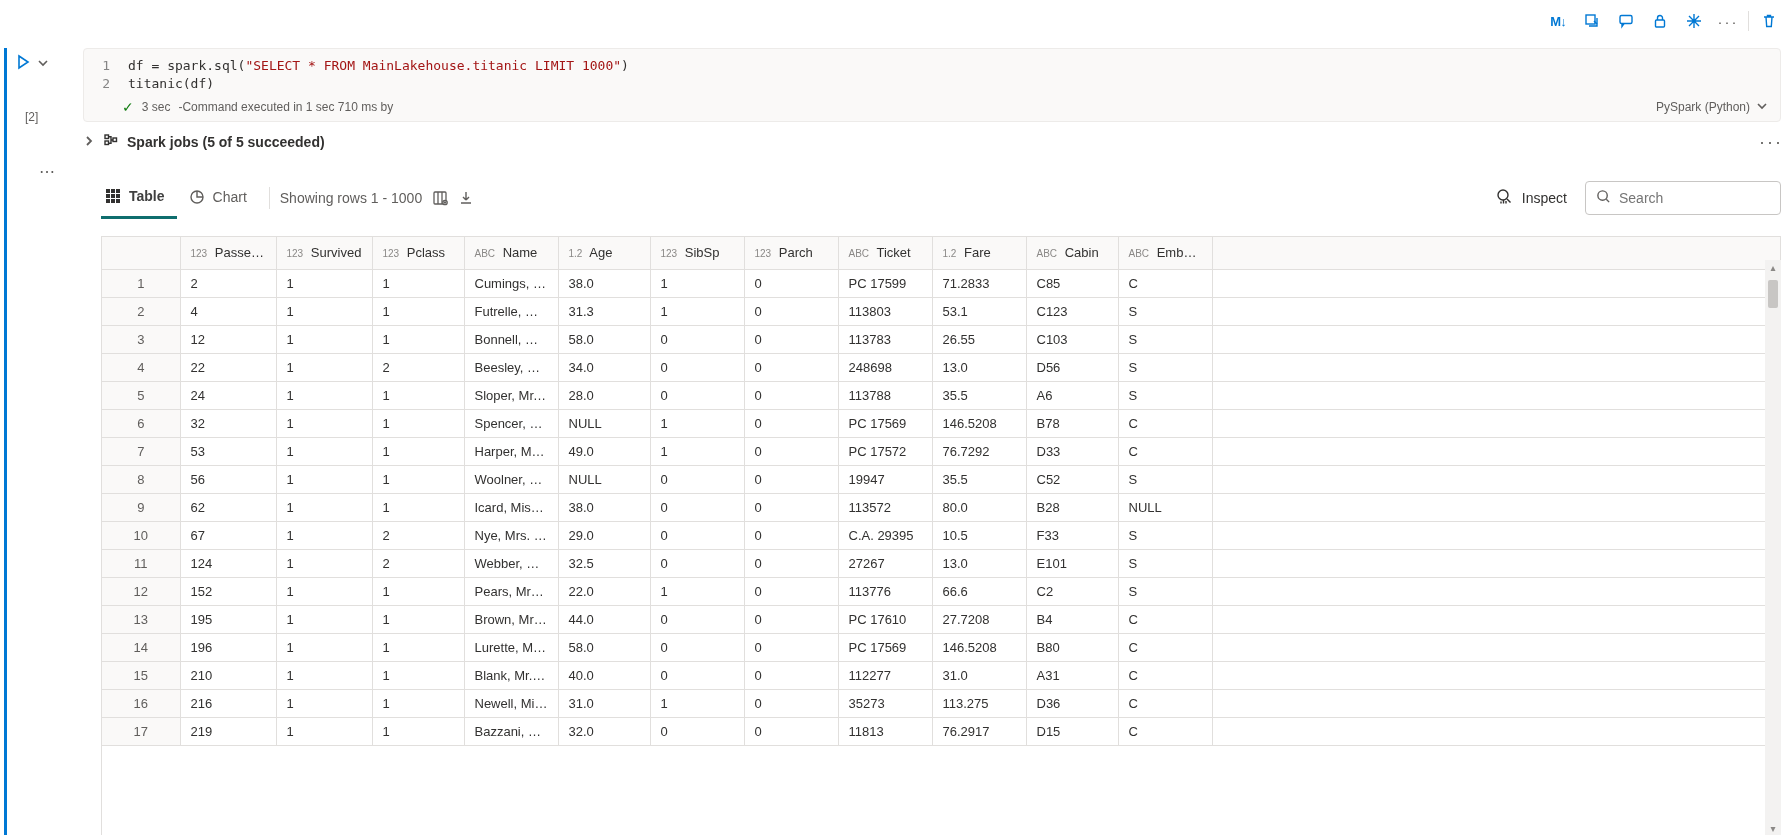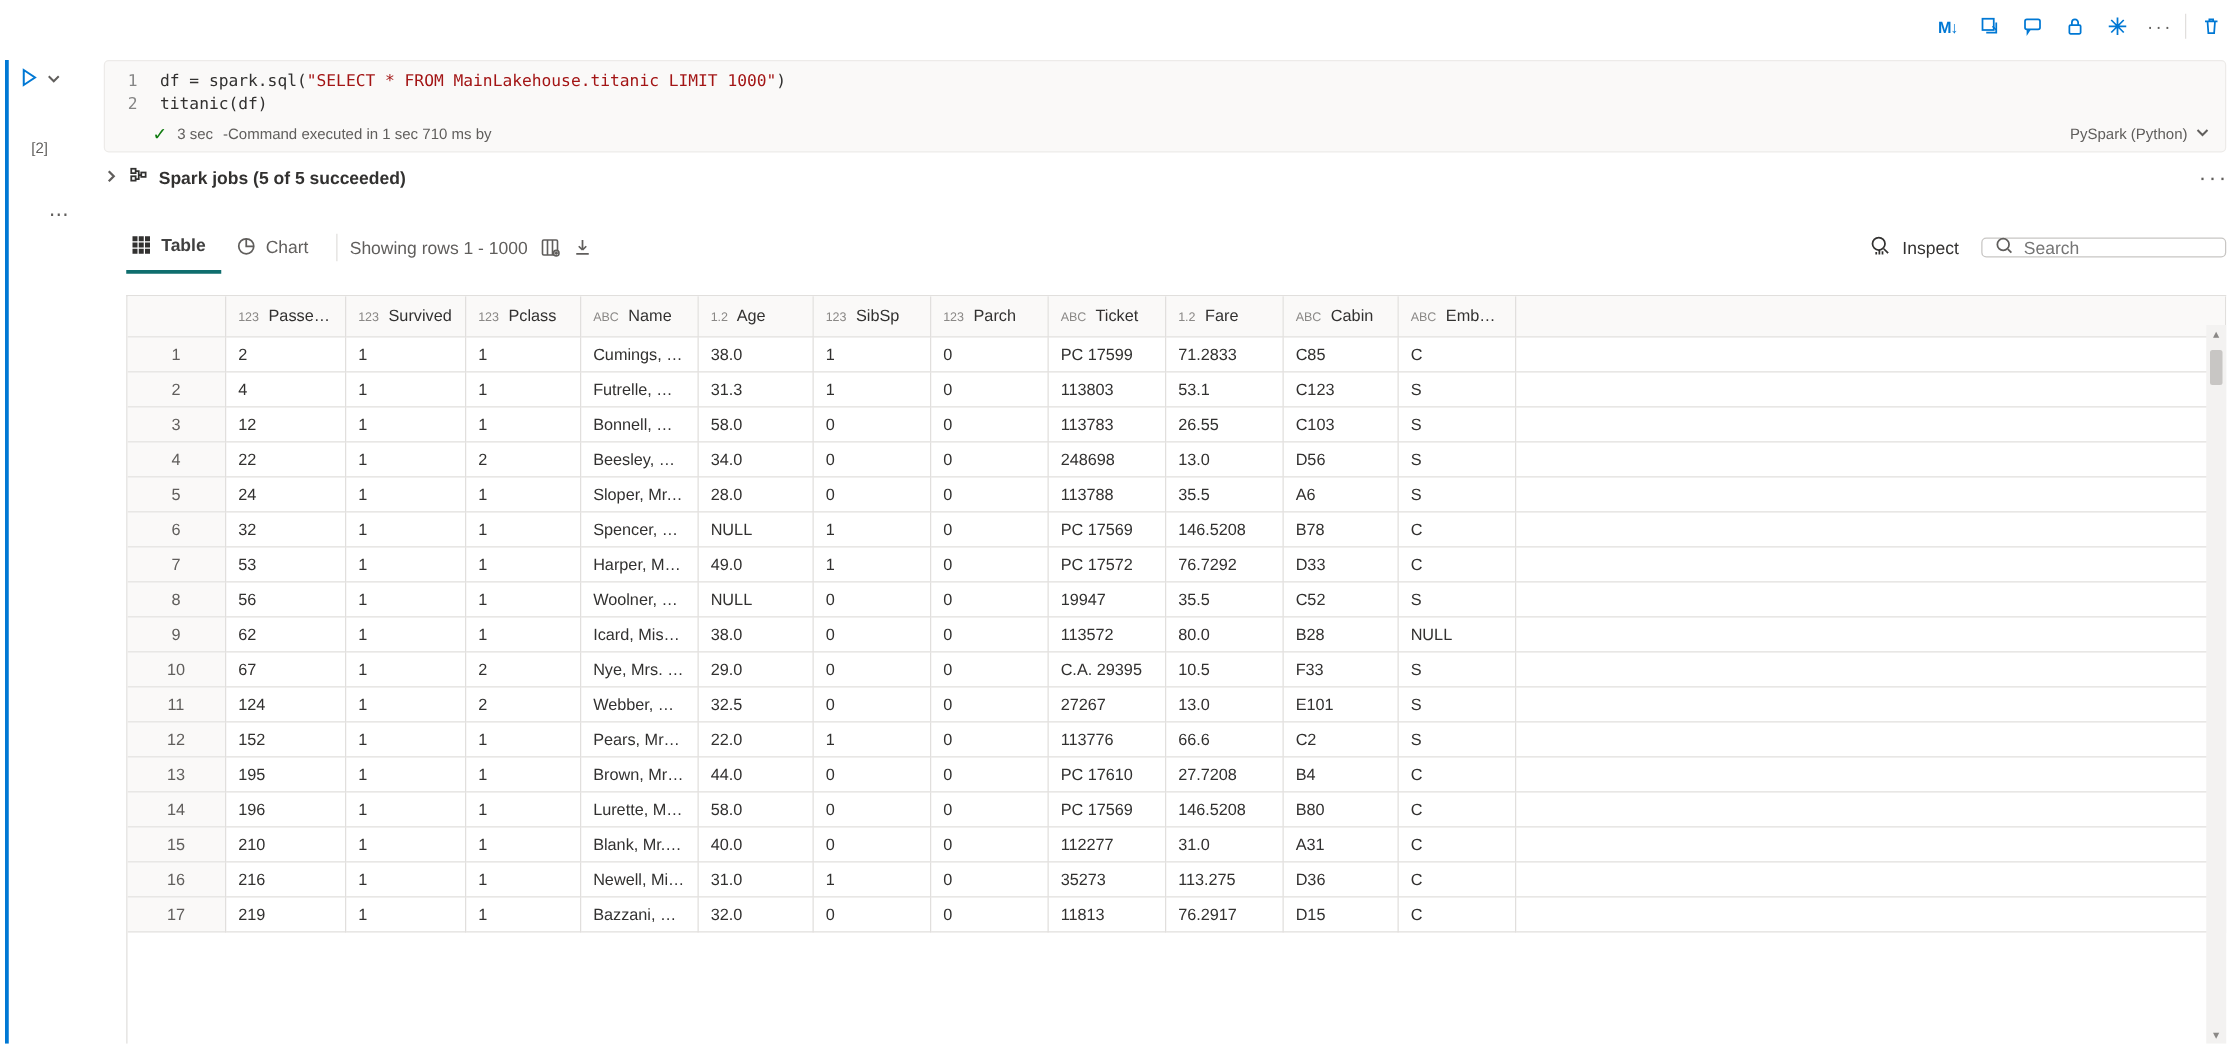--- a/index.html
+++ b/index.html
@@ -184,21 +184,21 @@
     gap: 8px;
     color: #323130;
     font-size: 14px;
     cursor: pointer;
   }
   .search-wrap {
     display: flex;
     align-items: center;
     border: 1px solid #c8c6c4;
     border-radius: 4px;
-    height: 16px;
+    height: 34px;
     width: 196px;
     padding: 0 10px;
     gap: 8px;
   }
   .search-wrap input {
     border: none;
     outline: none;
     flex: 1;
     font-size: 14px;
     color: #323130;

